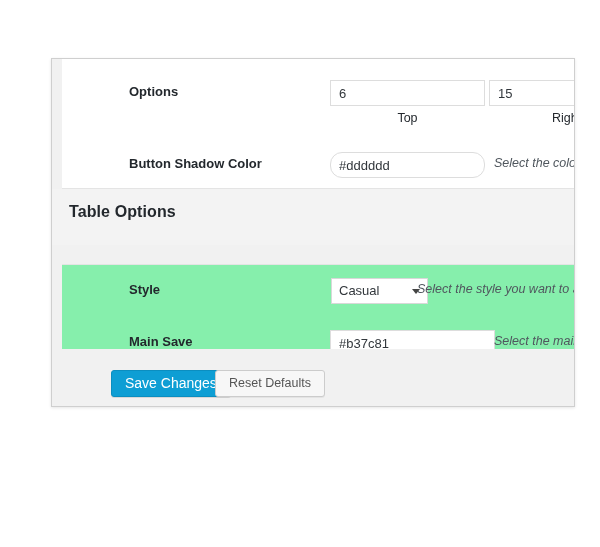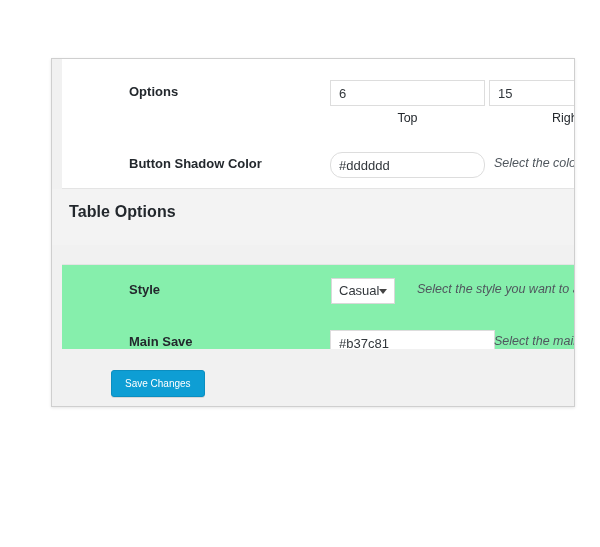--- a/index.html
+++ b/index.html
@@ -169,21 +169,21 @@
     position: absolute;
     left: 59px;
     top: 78px;
     height: 27px;
     padding: 0 13px;
     background: #0e9ed4;
     border: 1px solid #0b8ec0;
     border-radius: 3px;
     color: #ffffff;
     font-family: "Liberation Sans", sans-serif;
-    font-size: 10px;
+    font-size: 14px;
     line-height: 25px;
     box-sizing: border-box;
     cursor: pointer;
     white-space: nowrap;
     box-shadow: 0 1px 0 rgba(0,0,0,0.10);
   }
   .btn-secondary {
     position: absolute;
     left: 163px;
     top: 78px;
@@ -233,21 +233,21 @@
 
   <div class="section-band">
     <div class="section-title">Table Options</div>
   </div>
 
   <div class="card-bottom">
 
     <div class="row" style="top:10px;">
       <div class="row-label" style="top:7px;">Style</div>
 
-      <div class="sel-wrap" style="left:269px; top:3px; width:64px;">
+      <div class="sel-wrap" style="left:269px; top:3px; width:97px;">
         <div class="sel-val">Casual</div>
         <div class="sel-arrow"></div>
       </div>
 
       <div class="descr" style="left:355px; top:7px;">Select the style you want to apply to all ta</div>
     </div>
 
     <div class="row" style="top:62px;">
       <div class="row-label" style="top:7px;">Main Save</div>
 
@@ -255,14 +255,15 @@
 
       <div class="descr" style="left:432px; top:7px;">Select the main color for ta</div>
     </div>
 
   </div>
 
   <div class="footer"></div>
 
   <button class="btn-primary" style="top:311px;">Save Changes</button>
 
+  <button class="btn-secondary" style="top:311px;">Reset Defaults</button>
 
 </div>
 
 </body></html>

